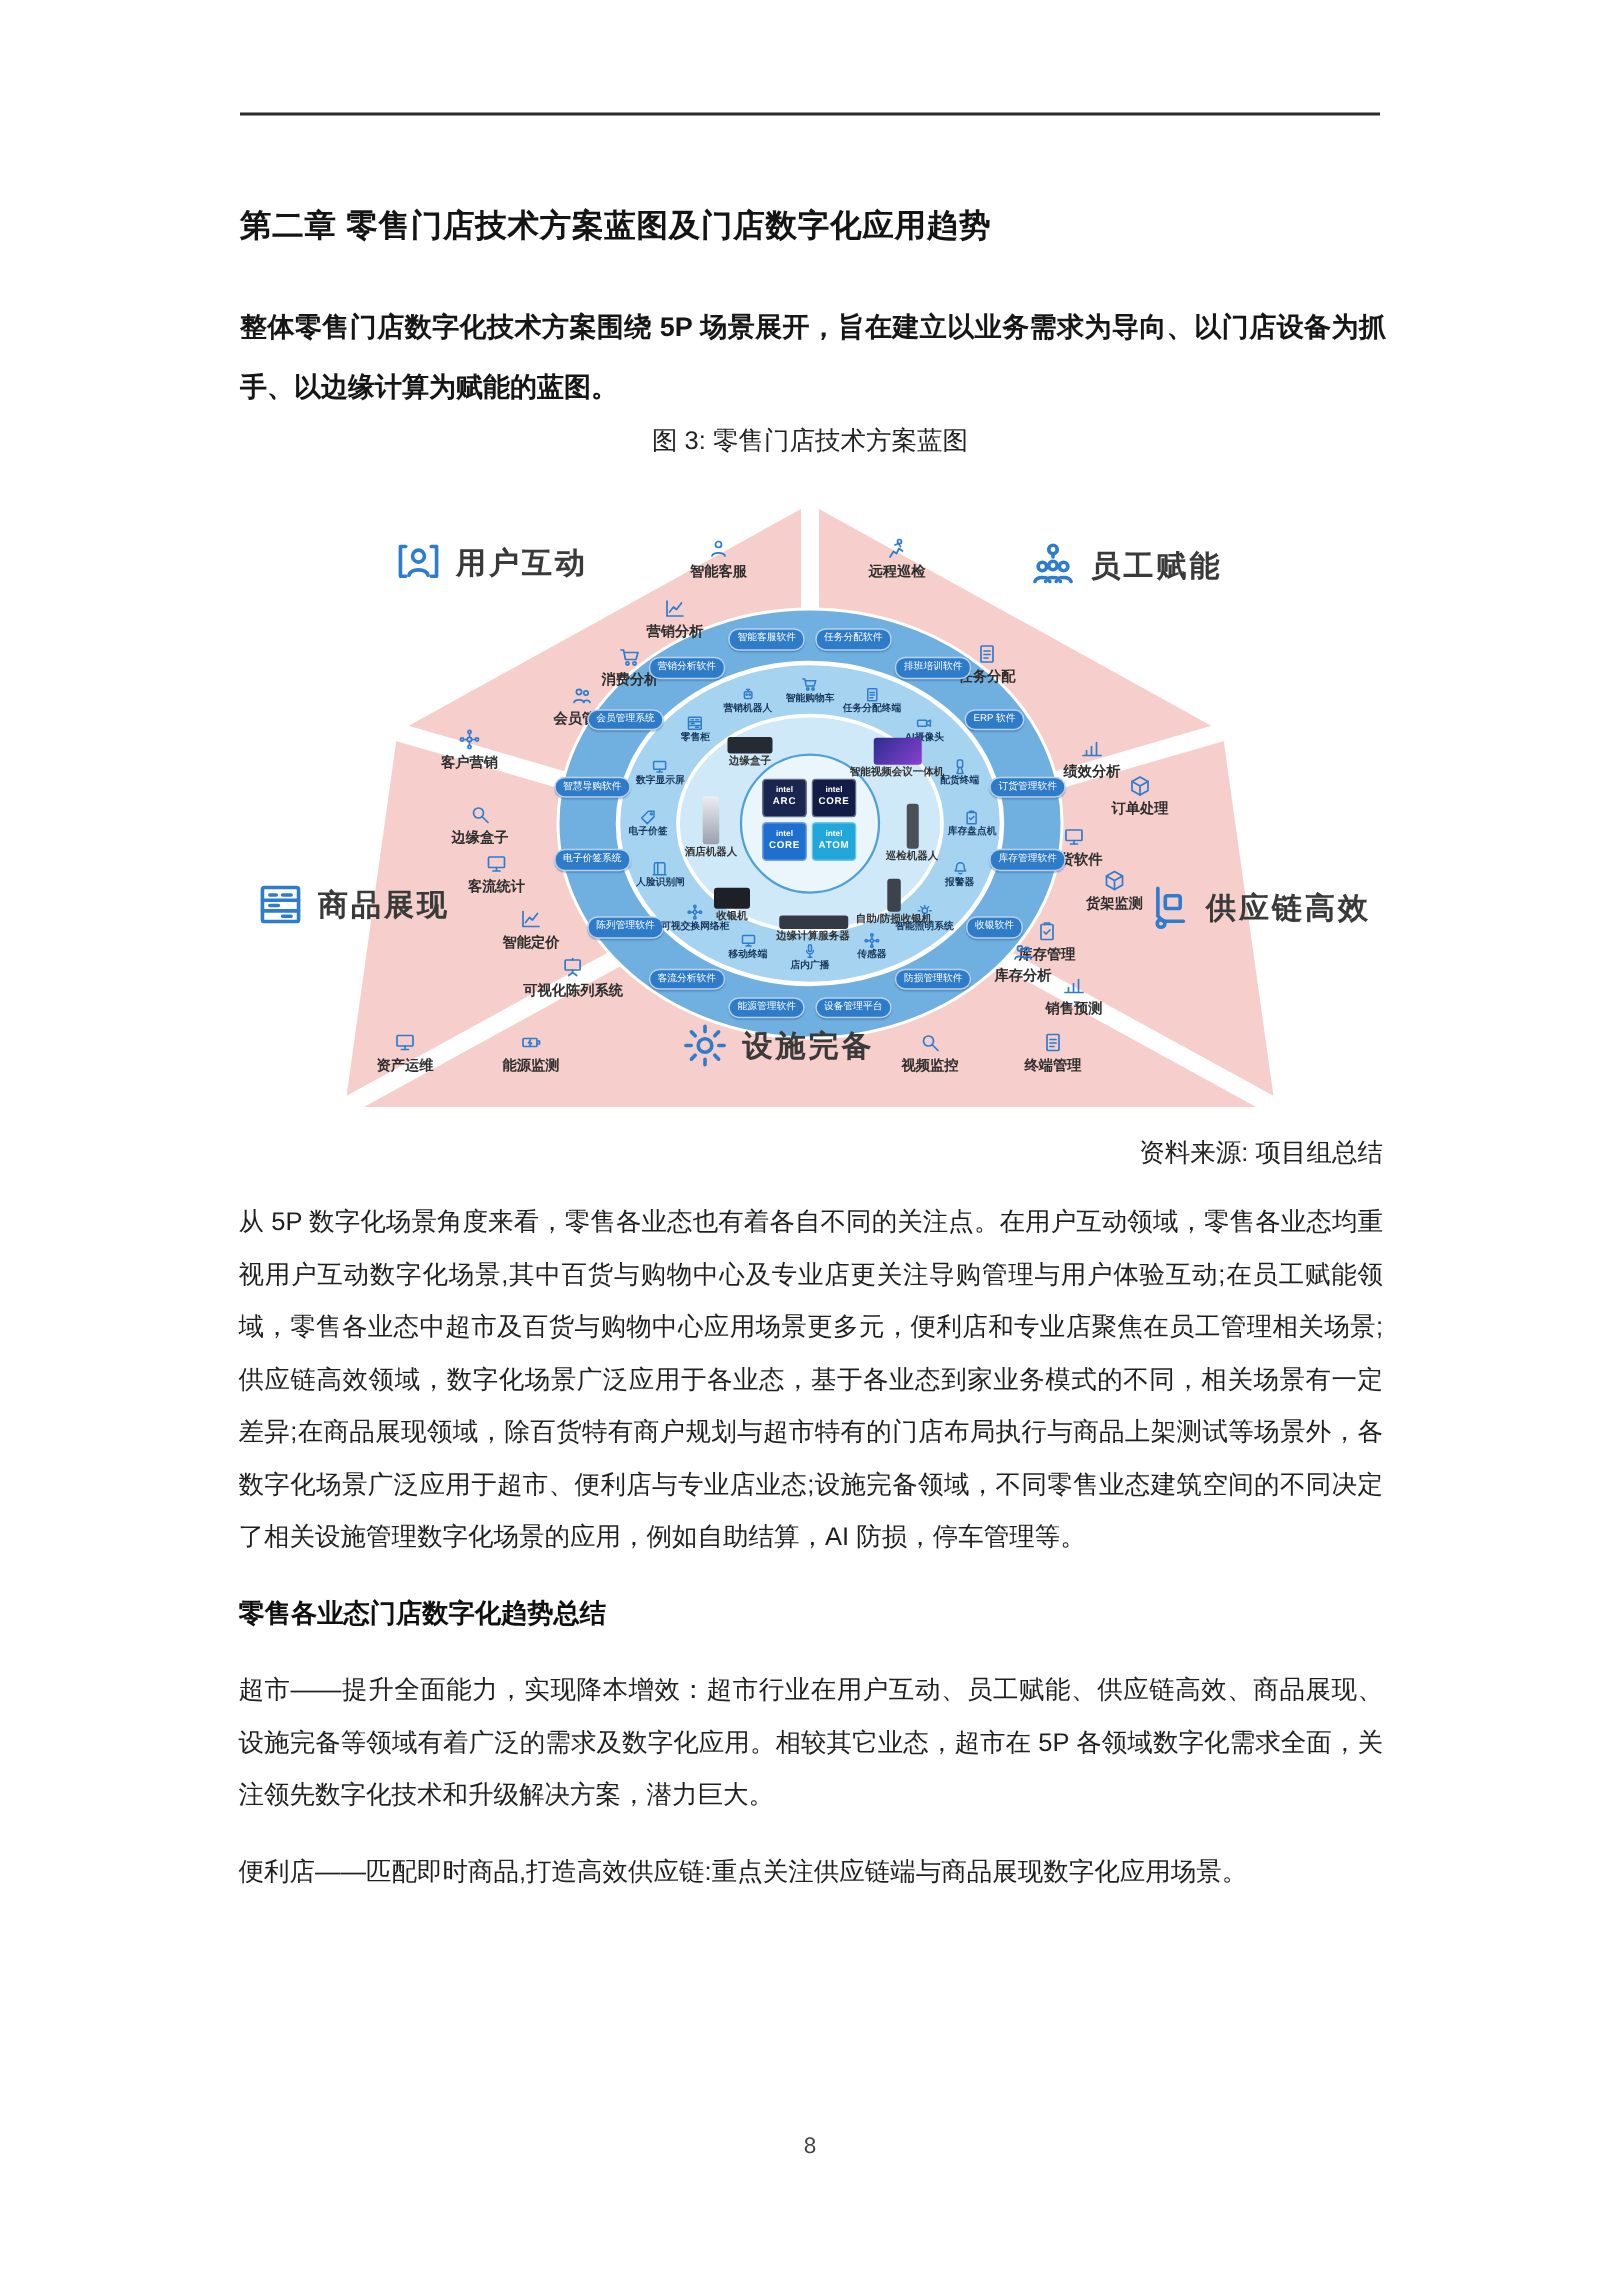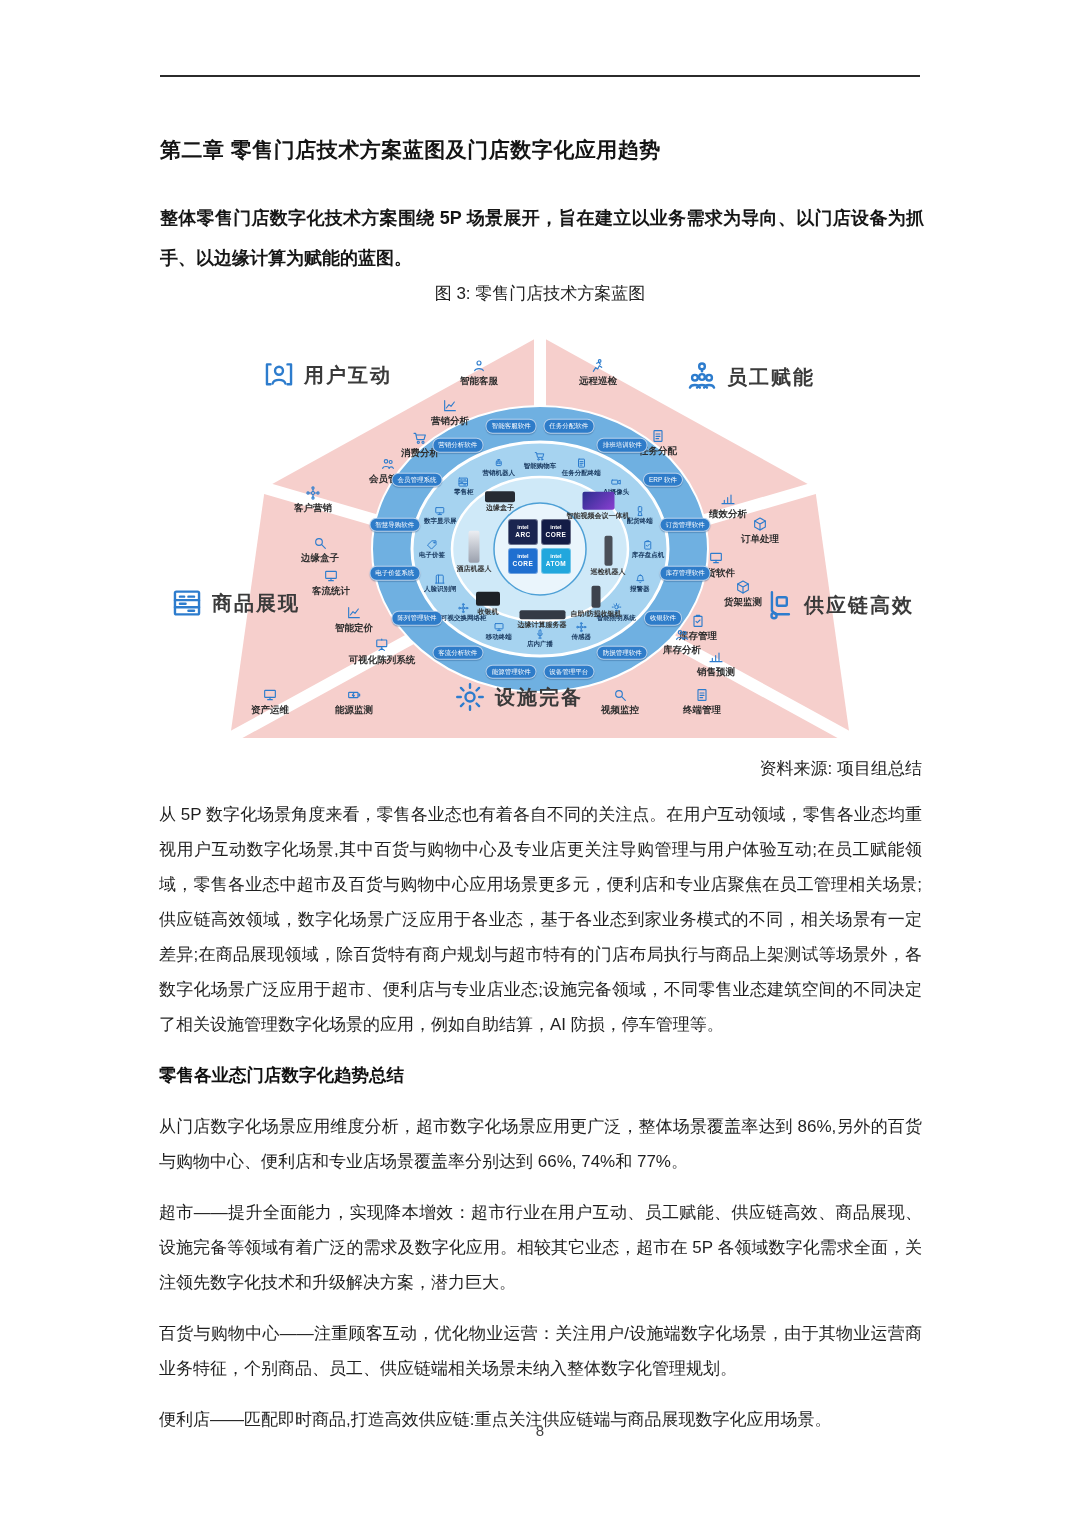--- a/index.html
+++ b/index.html
@@ -519,19 +519,17 @@
           <span class="brand">intel</span>
           <span class="model">ATOM</span>
         </div>
       </div>
   </div>
 
   <div class="source">资料来源: 项目组总结</div>
   <div class="body-col" id="body-col">
       <p>从 5P 数字化场景角度来看，零售各业态也有着各自不同的关注点。在用户互动领域，零售各业态均重视用户互动数字化场景,其中百货与购物中心及专业店更关注导购管理与用户体验互动;在员工赋能领域，零售各业态中超市及百货与购物中心应用场景更多元，便利店和专业店聚焦在员工管理相关场景;供应链高效领域，数字化场景广泛应用于各业态，基于各业态到家业务模式的不同，相关场景有一定差异;在商品展现领域，除百货特有商户规划与超市特有的门店布局执行与商品上架测试等场景外，各数字化场景广泛应用于超市、便利店与专业店业态;设施完备领域，不同零售业态建筑空间的不同决定了相关设施管理数字化场景的应用，例如自助结算，AI 防损，停车管理等。</p>
       <p class="heading">零售各业态门店数字化趋势总结</p>
-      <p>从门店数字化场景应用维度分析，超市数字化场景应用更广泛，整体场景覆盖率达到 86%,另外的百货与购物中心、便利店和专业店场景覆盖率分别达到 66%, 74%和 77%。</p>
       <p>超市——提升全面能力，实现降本增效：超市行业在用户互动、员工赋能、供应链高效、商品展现、设施完备等领域有着广泛的需求及数字化应用。相较其它业态，超市在 5P 各领域数字化需求全面，关注领先数字化技术和升级解决方案，潜力巨大。</p>
-      <p>百货与购物中心——注重顾客互动，优化物业运营：关注用户/设施端数字化场景，由于其物业运营商业务特征，个别商品、员工、供应链端相关场景未纳入整体数字化管理规划。</p>
       <p>便利店——匹配即时商品,打造高效供应链:重点关注供应链端与商品展现数字化应用场景。</p>
     </div>
   <div class="pagenum">8</div>
 </div>
 
 </body></html>

